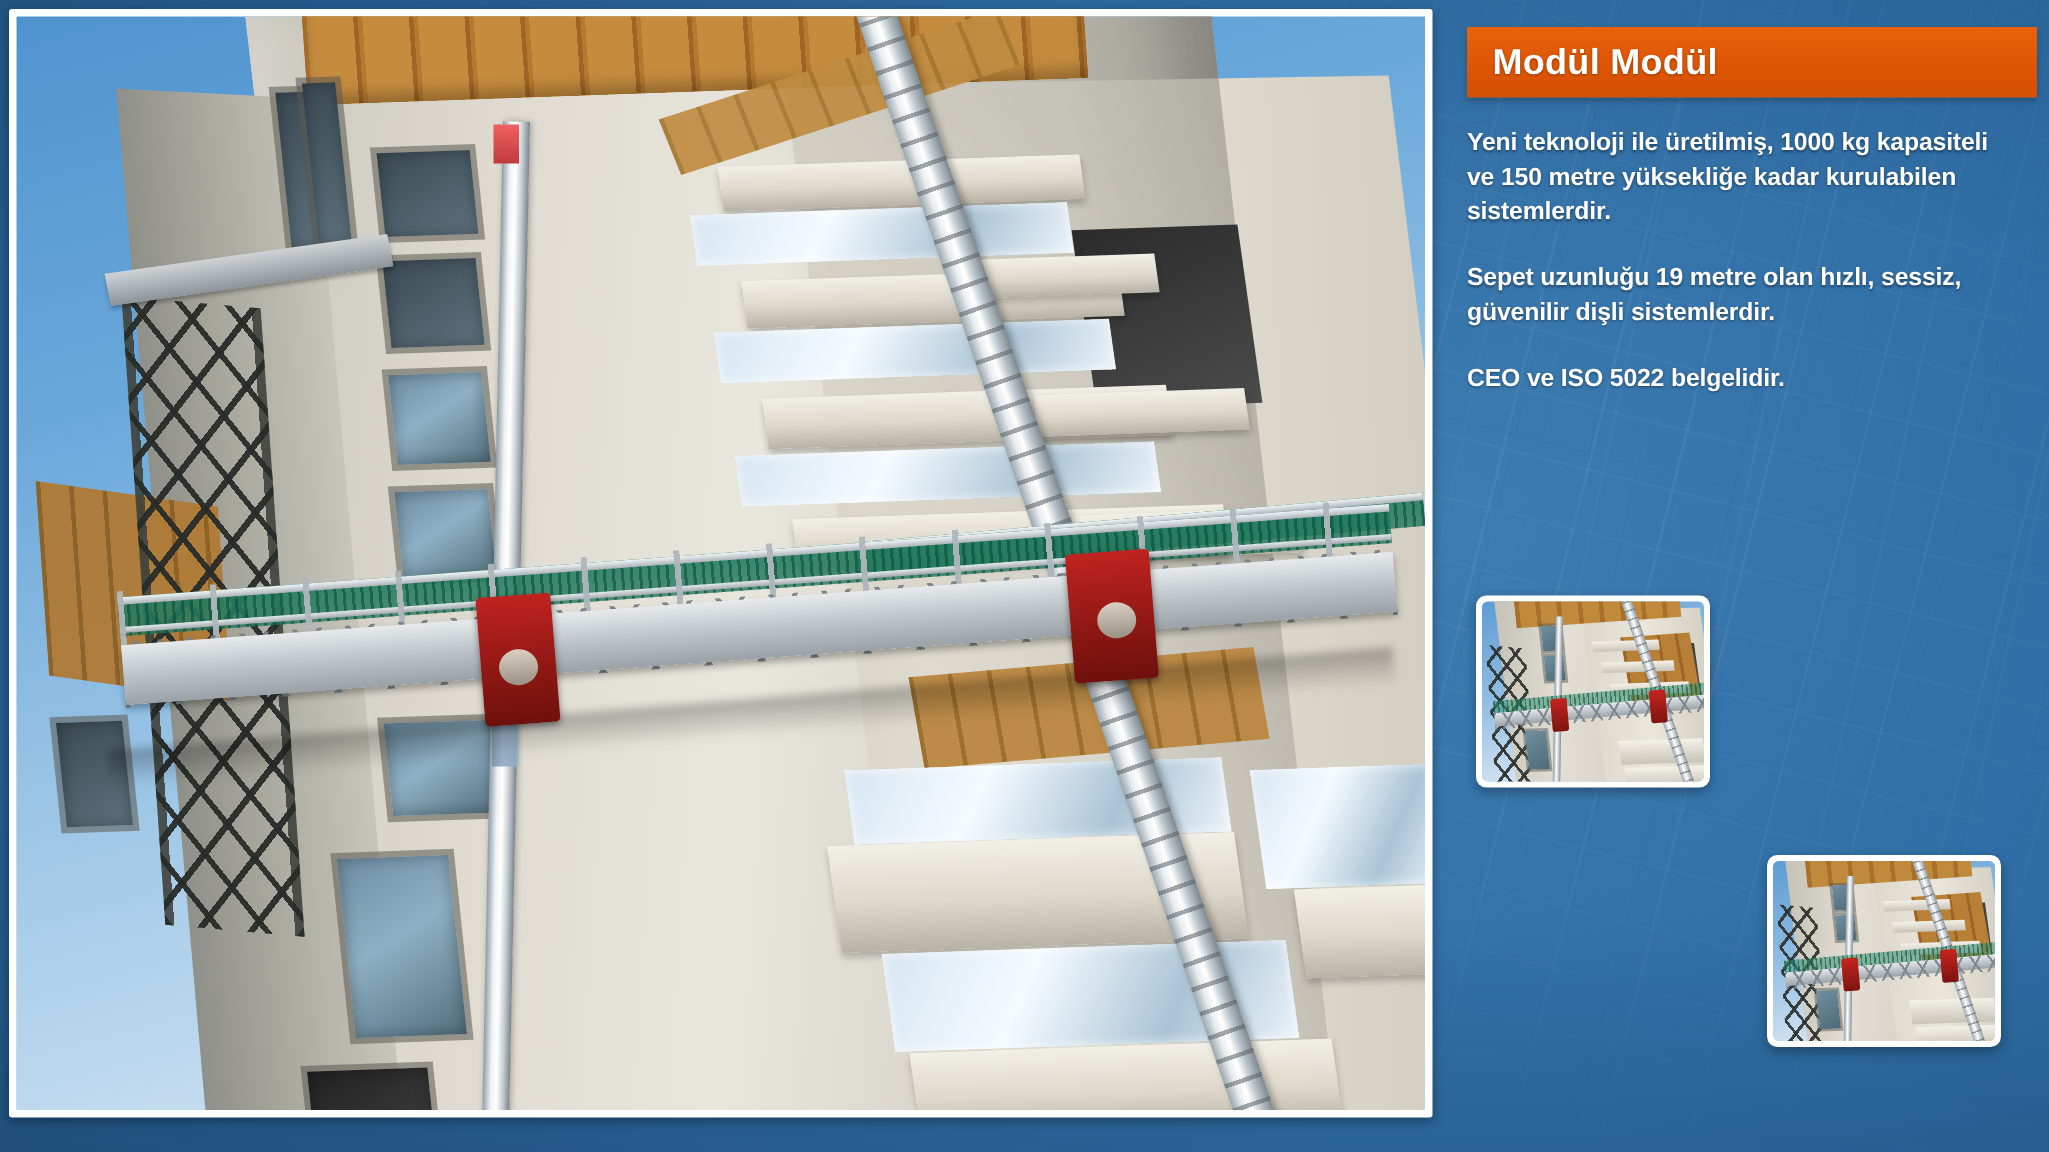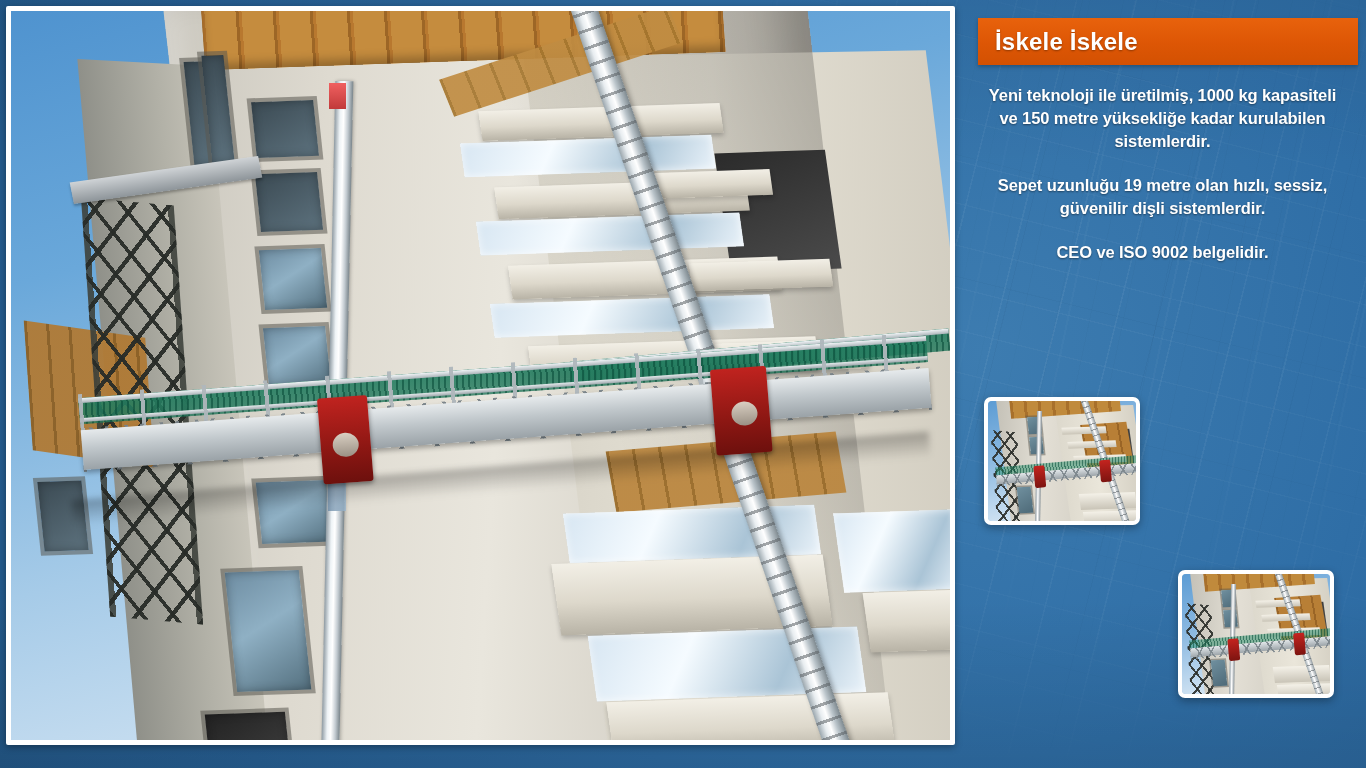--- a/index.html
+++ b/index.html
@@ -263,21 +263,20 @@
     position:absolute;left:978px;top:84px;width:372px;
   }
   .copy p{
     margin:0 3px 21px 0;
     color:#ffffff;
     font-size:16.5px;
     font-weight:bold;
     line-height:1.40;
     letter-spacing:-.1px;
     text-shadow:0 1px 2px rgba(0,0,0,.45);
-    text-align:center;
   }
   .copy p:last-child{margin-bottom:0;}
 
   
   .thumb{
     position:absolute;
     background:#ffffff;
     border-radius:7px;
     padding:4px;
     box-sizing:border-box;
@@ -442,27 +441,27 @@
         <div class="pf-deck"></div>
         <div class="pf-motor m1"></div>
         <div class="pf-motor m2"></div>
         <div class="pf-motor-cap c1"></div>
         <div class="pf-motor-cap c2"></div>
       </div>
     </div>
   </div>
 
   <div class="title-bar">
-    <span>İskele İskele</span>
+    <span>Modül Modül</span>
   </div>
 
   <div class="copy">
     <p>Yeni teknoloji ile üretilmiş, 1000 kg kapasiteli ve 150 metre yüksekliğe kadar kurulabilen sistemlerdir.</p>
     <p>Sepet uzunluğu 19 metre olan hızlı, sessiz, güvenilir dişli sistemlerdir.</p>
-    <p>CEO ve ISO 9002 belgelidir.</p>
+    <p>CEO ve ISO 5022 belgelidir.</p>
   </div>
 
   <div class="thumb thumb-1">
     <div class="inner">
       <div class="mini-sky"></div>
       <div class="mini-tower"></div>
       <div class="mini-wing"></div>
       <div class="mini-dark"></div>
       <div class="mini-wood"></div>
       <div class="mini-wood2"></div>

